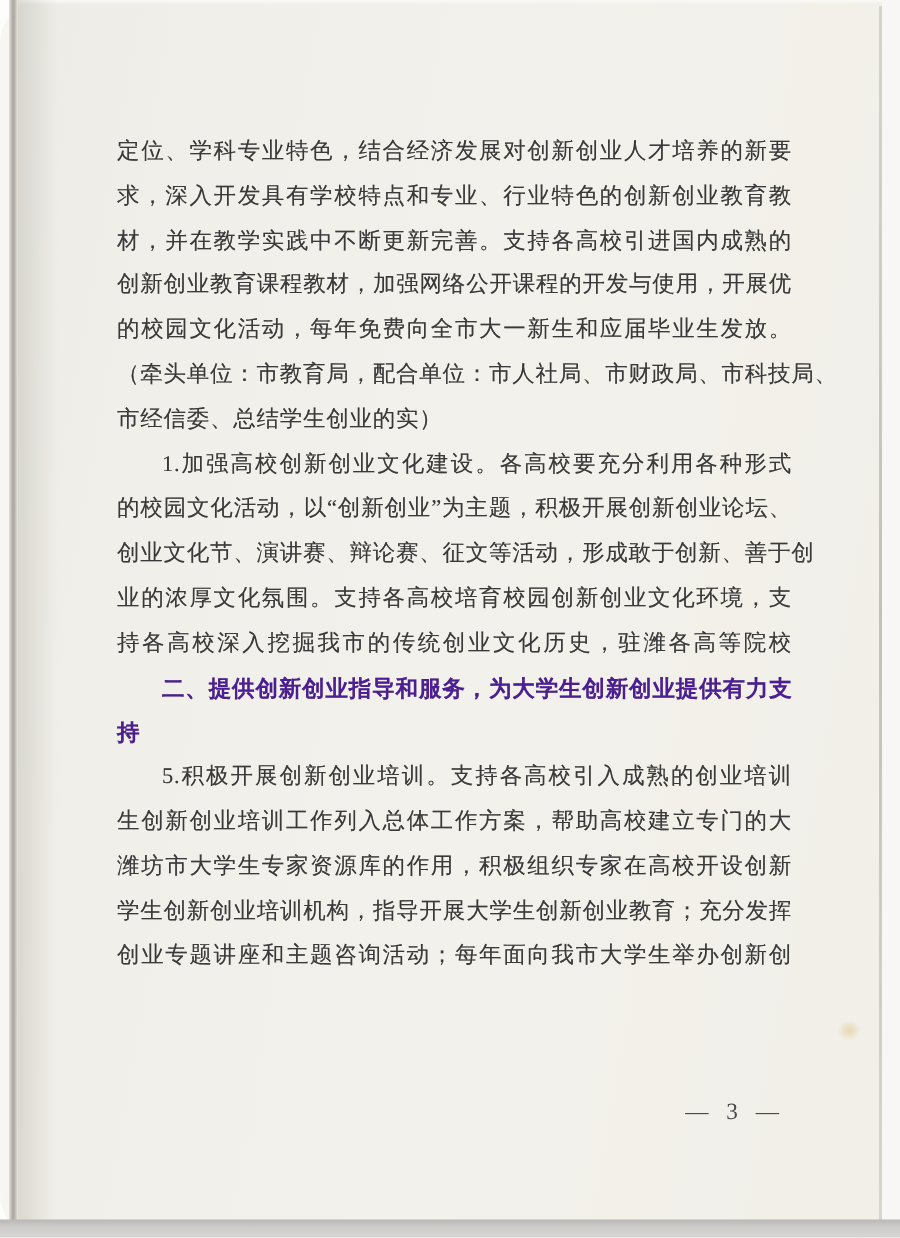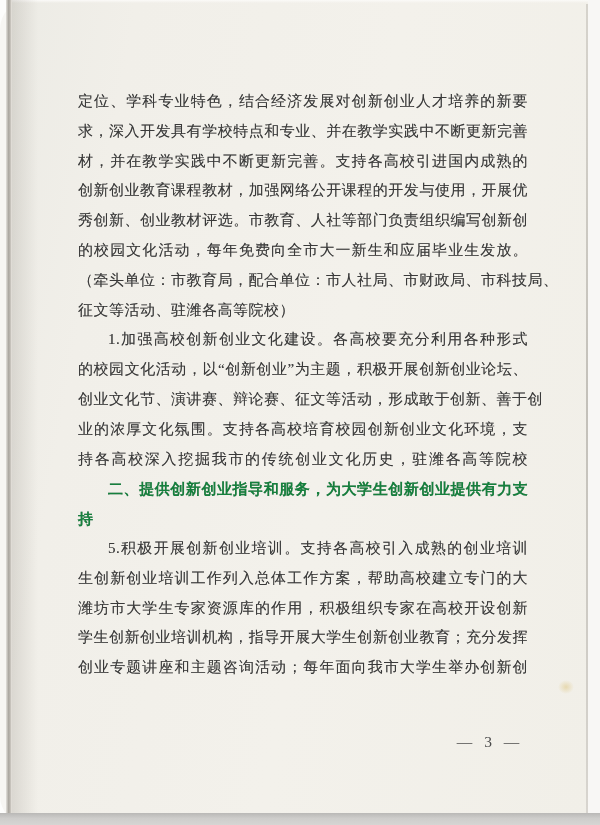--- a/index.html
+++ b/index.html
@@ -57,21 +57,21 @@
   }
   .line{
     height:29.8px;white-space:nowrap;
     text-align:justify;text-align-last:justify;
     letter-spacing:.5px;
   }
   .line.no-stretch{text-align-last:left;}
   .line.indent{text-indent:2em;}
   .line.bold{
     font-family:"Liberation Sans","DejaVu Sans",sans-serif;
-    font-weight:700;color:#15803d;letter-spacing:.2px;
+    font-weight:700;color:#4c1d95;letter-spacing:.2px;
   }
   .pagenum{
     position:absolute;left:452px;top:733px;width:76px;
     font-size:15.5px;color:#4a4a4a;letter-spacing:4px;white-space:nowrap;
     text-align:center;
   }
 </style>
 </head>
 <body>
 
@@ -80,27 +80,26 @@
   <div class="paper"></div>
   <div class="edge-top"></div>
   <div class="seam"></div>
   <div class="seam-soft"></div>
   <div class="edge-right-line"></div>
   <div class="edge-right-out"></div>
   <div class="stain"></div>
 
   <div class="textblock">
     <div class="line">定位、学科专业特色，结合经济发展对创新创业人才培养的新要</div>
-    <div class="line">求，深入开发具有学校特点和专业、并在教学实践中不断更新完善</div>
+    <div class="line">求，深入开发具有学校特点和专业、行业特色的创新创业教育教</div>
     <div class="line">材，并在教学实践中不断更新完善。支持各高校引进国内成熟的</div>
     <div class="line">创新创业教育课程教材，加强网络公开课程的开发与使用，开展优</div>
-    <div class="line">秀创新、创业教材评选。市教育、人社等部门负责组织编写创新创</div>
     <div class="line">的校园文化活动，每年免费向全市大一新生和应届毕业生发放。</div>
     <div class="line">（牵头单位：市教育局，配合单位：市人社局、市财政局、市科技局、</div>
-    <div class="line no-stretch">征文等活动、驻潍各高等院校）</div>
+    <div class="line no-stretch">市经信委、总结学生创业的实）</div>
     <div class="line indent">1.加强高校创新创业文化建设。各高校要充分利用各种形式</div>
     <div class="line">的校园文化活动，以“创新创业”为主题，积极开展创新创业论坛、</div>
     <div class="line">创业文化节、演讲赛、辩论赛、征文等活动，形成敢于创新、善于创</div>
     <div class="line">业的浓厚文化氛围。支持各高校培育校园创新创业文化环境，支</div>
     <div class="line">持各高校深入挖掘我市的传统创业文化历史，驻潍各高等院校</div>
     <div class="line indent bold">二、提供创新创业指导和服务，为大学生创新创业提供有力支</div>
     <div class="line bold no-stretch">持</div>
     <div class="line indent">5.积极开展创新创业培训。支持各高校引入成熟的创业培训</div>
     <div class="line">生创新创业培训工作列入总体工作方案，帮助高校建立专门的大</div>
     <div class="line">潍坊市大学生专家资源库的作用，积极组织专家在高校开设创新</div>

